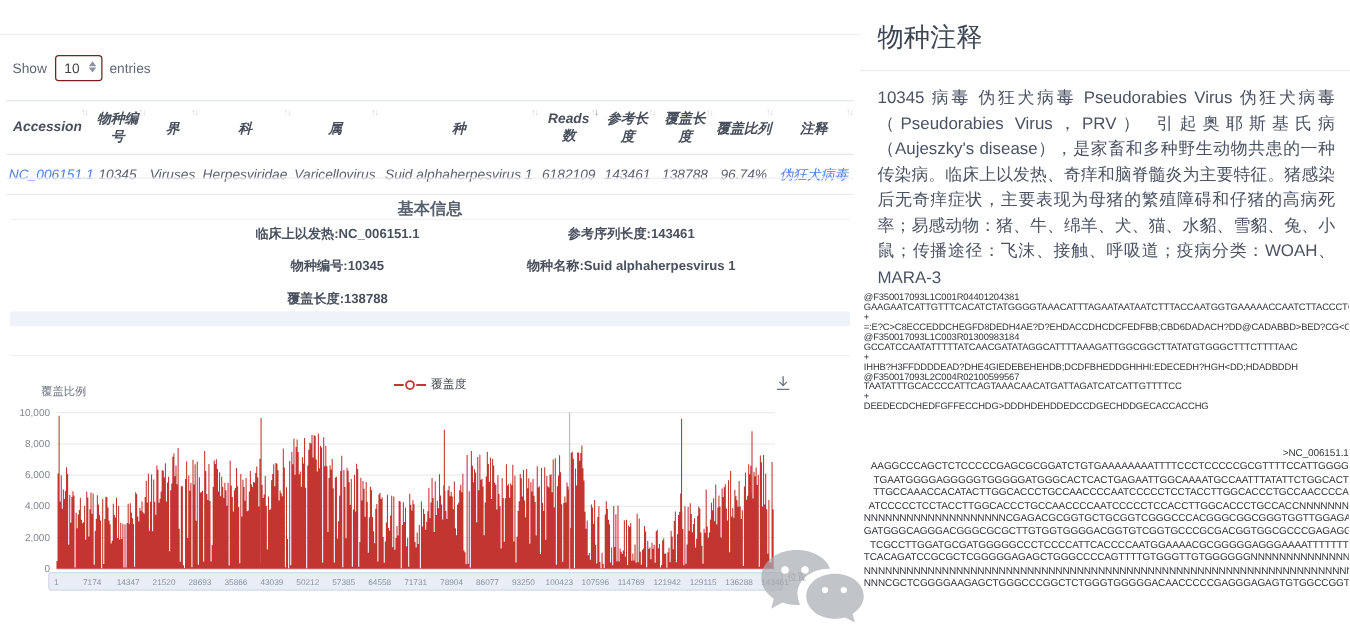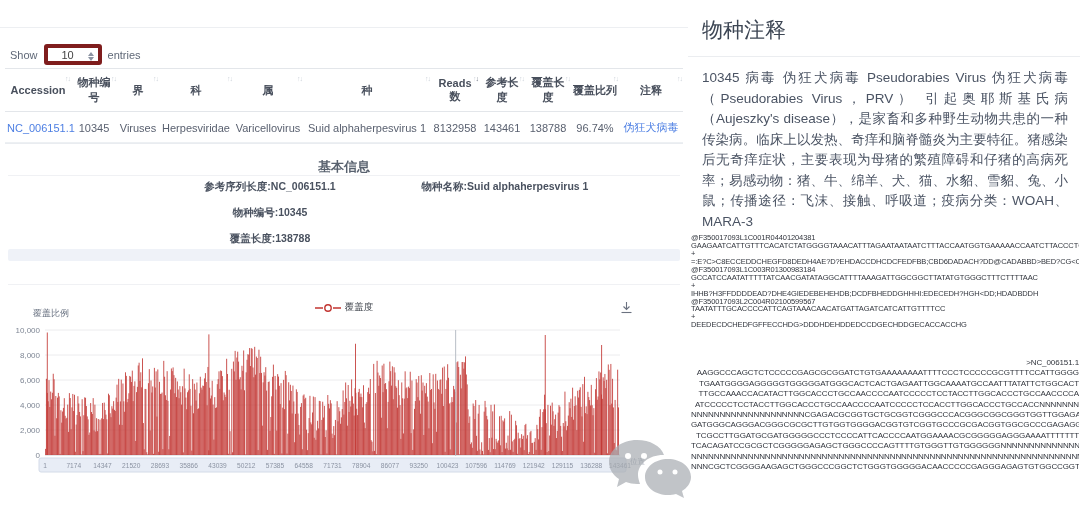--- a/index.html
+++ b/index.html
@@ -8,29 +8,29 @@
   .screen { position:relative; width:1080px; height:513px; background:#fff; overflow:hidden; }
 
   
   .left-panel { position:absolute; left:0; top:0; width:688px; height:513px; }
   .page-title { position:absolute; left:0; top:7px; width:688px; text-align:center;
                 font-size:13px; color:#5b6472; letter-spacing:.5px; }
   .title-rule { position:absolute; left:0; top:27px; width:688px; border-bottom:1px solid #edeff2; }
 
   .show-entries { position:absolute; left:10px; top:44px; font-size:11px; color:#5f6877;
                   display:flex; align-items:center; gap:6px; }
-  .select-box { position:relative; width:58px; height:21px; border:4px solid #7f1d1d; border-radius:3px;
+  .select-box { position:relative; width:38px; height:21px; border:1px solid #7f1d1d; border-radius:3px;
                 font-size:11px; color:#444; display:flex; align-items:center; justify-content:center;
                 padding-right:10px; background:#fff; cursor:pointer; }
   .spinner { position:absolute; right:4px; top:4px; display:flex; flex-direction:column; gap:1px; }
   .spinner b { width:0; height:0; border-left:3px solid transparent; border-right:3px solid transparent; }
   .spinner .up { border-bottom:4px solid #8b93a2; }
   .spinner .dn { border-top:4px solid #8b93a2; }
 
-  table.results { position:absolute; left:5px; top:68px; width:678px; border-collapse:collapse; table-layout:fixed; }
+  table.results { position:absolute; left:5px; top:80px; width:678px; border-collapse:collapse; table-layout:fixed;font-style:italic; }
   table.results th { border-top:1px solid #e3e6ea; border-bottom:1px solid #e3e6ea;
                      font-size:11px; color:#484f5c; font-weight:bold; padding:6px 2px;
                      text-align:center; vertical-align:middle; position:relative; cursor:pointer; }
   table.results td { font-size:11px; color:#5a6170; padding:8px 2px; text-align:center;
                      border-bottom:1px solid #e9ecf0; }
   .sorts { position:absolute; right:1px; top:6px; font-size:7px; color:#ccd2da; letter-spacing:-1px; }
   .sorts .active { color:#6b7280; }
   a.cell-link { color:#4d7fe3; text-decoration:none; cursor:pointer; }
   .ghost-row { position:absolute; left:5px; top:142px; width:678px; border-bottom:1px solid #edf0f3; }
 
@@ -126,39 +126,40 @@
         </tr>
       </thead>
       <tbody>
         <tr>
           <td><a class="cell-link">NC_006151.1</a></td>
           <td>10345</td>
           <td>Viruses</td>
           <td>Herpesviridae</td>
           <td>Varicellovirus</td>
           <td>Suid alphaherpesvirus 1</td>
-          <td>8132958</td>
+          <td>6182109</td>
           <td>143461</td>
           <td>138788</td>
           <td>96.74%</td>
           <td><a class="cell-link">伪狂犬病毒</a></td>
         </tr>
       </tbody>
     </table>
     <div class="ghost-row"></div>
 
     <div class="section-title" style="top:158px">基本信息</div>
     <div class="section-rule" style="top:175px"></div>
 
     <div class="info-col" style="left:140px">
-      <div>参考序列长度:NC_006151.1</div>
+      <div>临床上以发热:NC_006151.1</div>
       <div>物种编号:10345</div>
       <div>覆盖长度:138788</div>
     </div>
     <div class="info-col" style="left:375px">
+      <div>参考序列长度:143461</div>
       <div>物种名称:Suid alphaherpesvirus 1</div>
     </div>
 
     <div class="band"></div>
     <div class="section-rule" style="top:284px"></div>
 
     <div class="chart-wrap">
       <div class="ylabel">覆盖比例</div>
       <div class="legend">
         <svg width="26" height="10">

